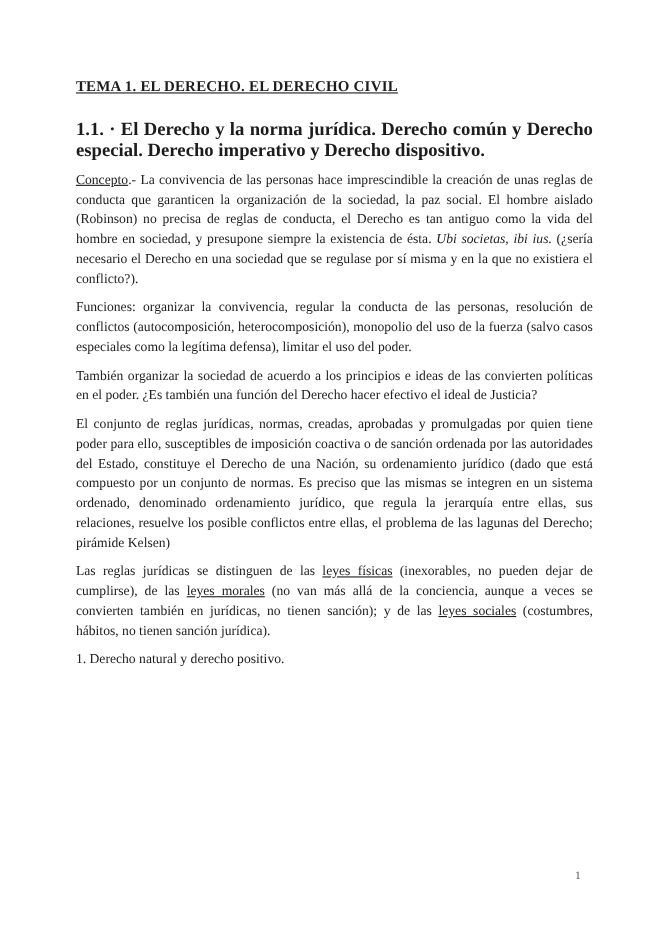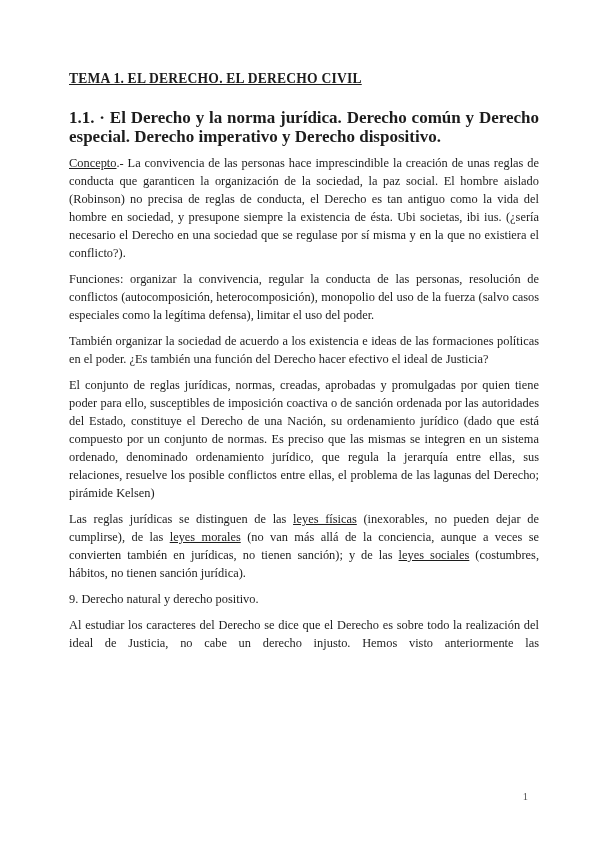--- a/index.html
+++ b/index.html
@@ -46,21 +46,21 @@
     line-height: 18px;
     text-align: justify;
   }
   .block.h3 {
     margin-top: 14px;
   }
   .block.cont {
     text-align-last: justify;
   }
   .run.b { font-weight: bold; }
-  .run.i { }
+  .run.i { font-style: italic; }
   .run.u { text-decoration: underline; font-family: Liberation Serif, serif; }
   .pagenum {
     position: absolute;
     top: 791px;
     right: 72px;
     font-size: 10.5px;
     line-height: 12px;
     color: #555555;
   }
 </style>
@@ -68,21 +68,20 @@
 <body>
 
 <div class="page">
   <h1 class="title">TEMA 1. EL DERECHO. EL DERECHO CIVIL</h1>
 
   <h2 class="heading">1.1. · El Derecho y la norma jurídica. Derecho común y Derecho especial. Derecho imperativo y Derecho dispositivo.</h2>
 
   <div class="body-flow">
       <p class="block"><span class="run u">Concepto</span><span class="run">.- La convivencia de las personas hace imprescindible la creación de unas reglas de conducta que garanticen la organización de la sociedad, la paz social. El hombre aislado (Robinson) no precisa de reglas de conducta, el Derecho es tan antiguo como la vida del hombre en sociedad, y presupone siempre la existencia de ésta. </span><span class="run i">Ubi societas, ibi ius.</span><span class="run"> (¿sería necesario el Derecho en una sociedad que se regulase por sí misma y en la que no existiera el conflicto?).</span></p>
       <p class="block"><span class="run">Funciones: organizar la convivencia, regular la conducta de las personas, resolución de conflictos (autocomposición, heterocomposición), monopolio del uso de la fuerza (salvo casos especiales como la legítima defensa), limitar el uso del poder.</span></p>
-      <p class="block"><span class="run">También organizar la sociedad de acuerdo a los existencia e ideas de las formaciones políticas en el poder. ¿Es también una función del Derecho hacer efectivo el ideal de Justicia?</span></p>
+      <p class="block"><span class="run">También organizar la sociedad de acuerdo a los principios e ideas de las convierten políticas en el poder. ¿Es también una función del Derecho hacer efectivo el ideal de Justicia?</span></p>
       <p class="block"><span class="run">El conjunto de reglas jurídicas, normas, creadas, aprobadas y promulgadas por quien tiene poder para ello, susceptibles de imposición coactiva o de sanción ordenada por las autoridades del Estado, constituye el Derecho de una Nación, su ordenamiento jurídico (dado que está compuesto por un conjunto de normas. Es preciso que las mismas se integren en un  sistema ordenado, denominado ordenamiento jurídico, que regula la jerarquía entre ellas, sus relaciones, resuelve los posible conflictos entre ellas, el problema de las lagunas del Derecho; pirámide Kelsen)</span></p>
       <p class="block"><span class="run">Las reglas jurídicas se distinguen de las </span><span class="run u">leyes físicas</span><span class="run"> (inexorables, no pueden dejar de cumplirse), de las </span><span class="run u">leyes morales</span><span class="run"> (no van más allá de la conciencia, aunque a veces se convierten también en jurídicas, no tienen sanción); y de las </span><span class="run u">leyes sociales</span><span class="run"> (costumbres, hábitos, no tienen sanción jurídica).</span></p>
-      <p class="block"><span class="run">9. Derecho natural y derecho positivo.</span></p>
-      <p class="block cont"><span class="run">Al estudiar los caracteres del Derecho se dice que el Derecho es sobre todo la realización del ideal de Justicia, no cabe un derecho injusto. Hemos visto anteriormente las</span></p>
+      <p class="block"><span class="run">1. Derecho natural y derecho positivo.</span></p>
     </div>
 
   <div class="pagenum">1</div>
 </div>
 
 </body></html>

